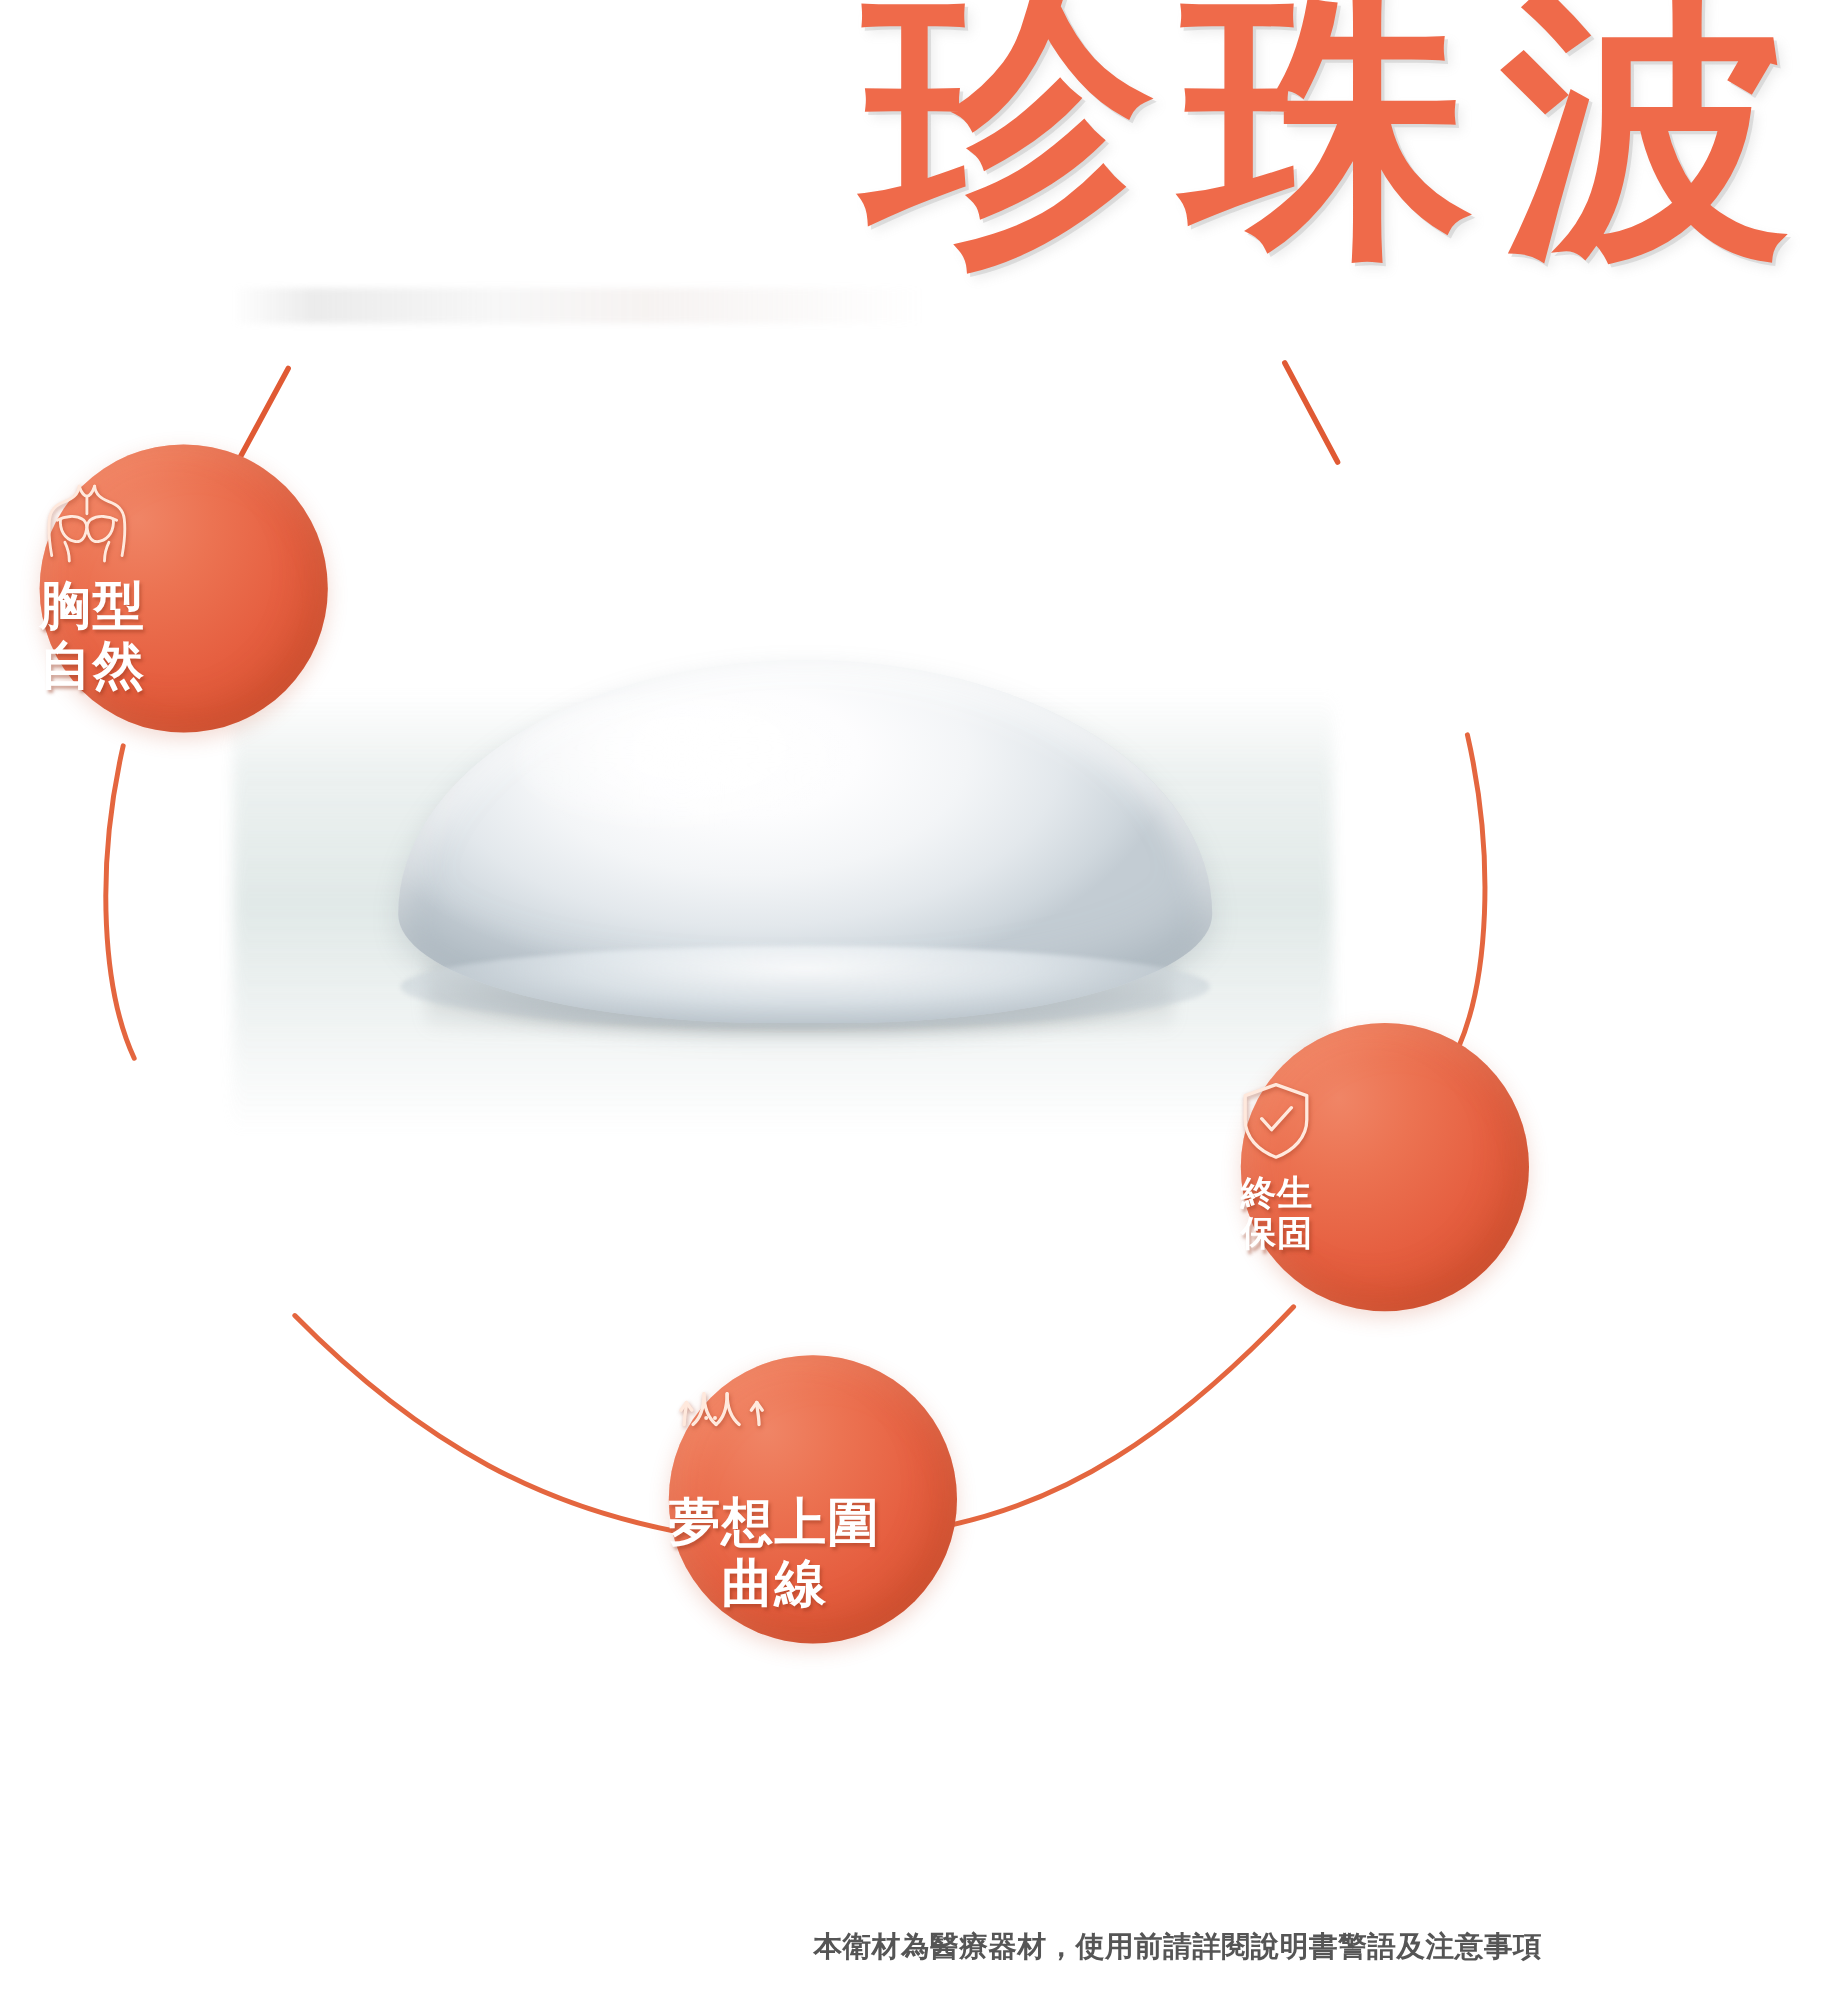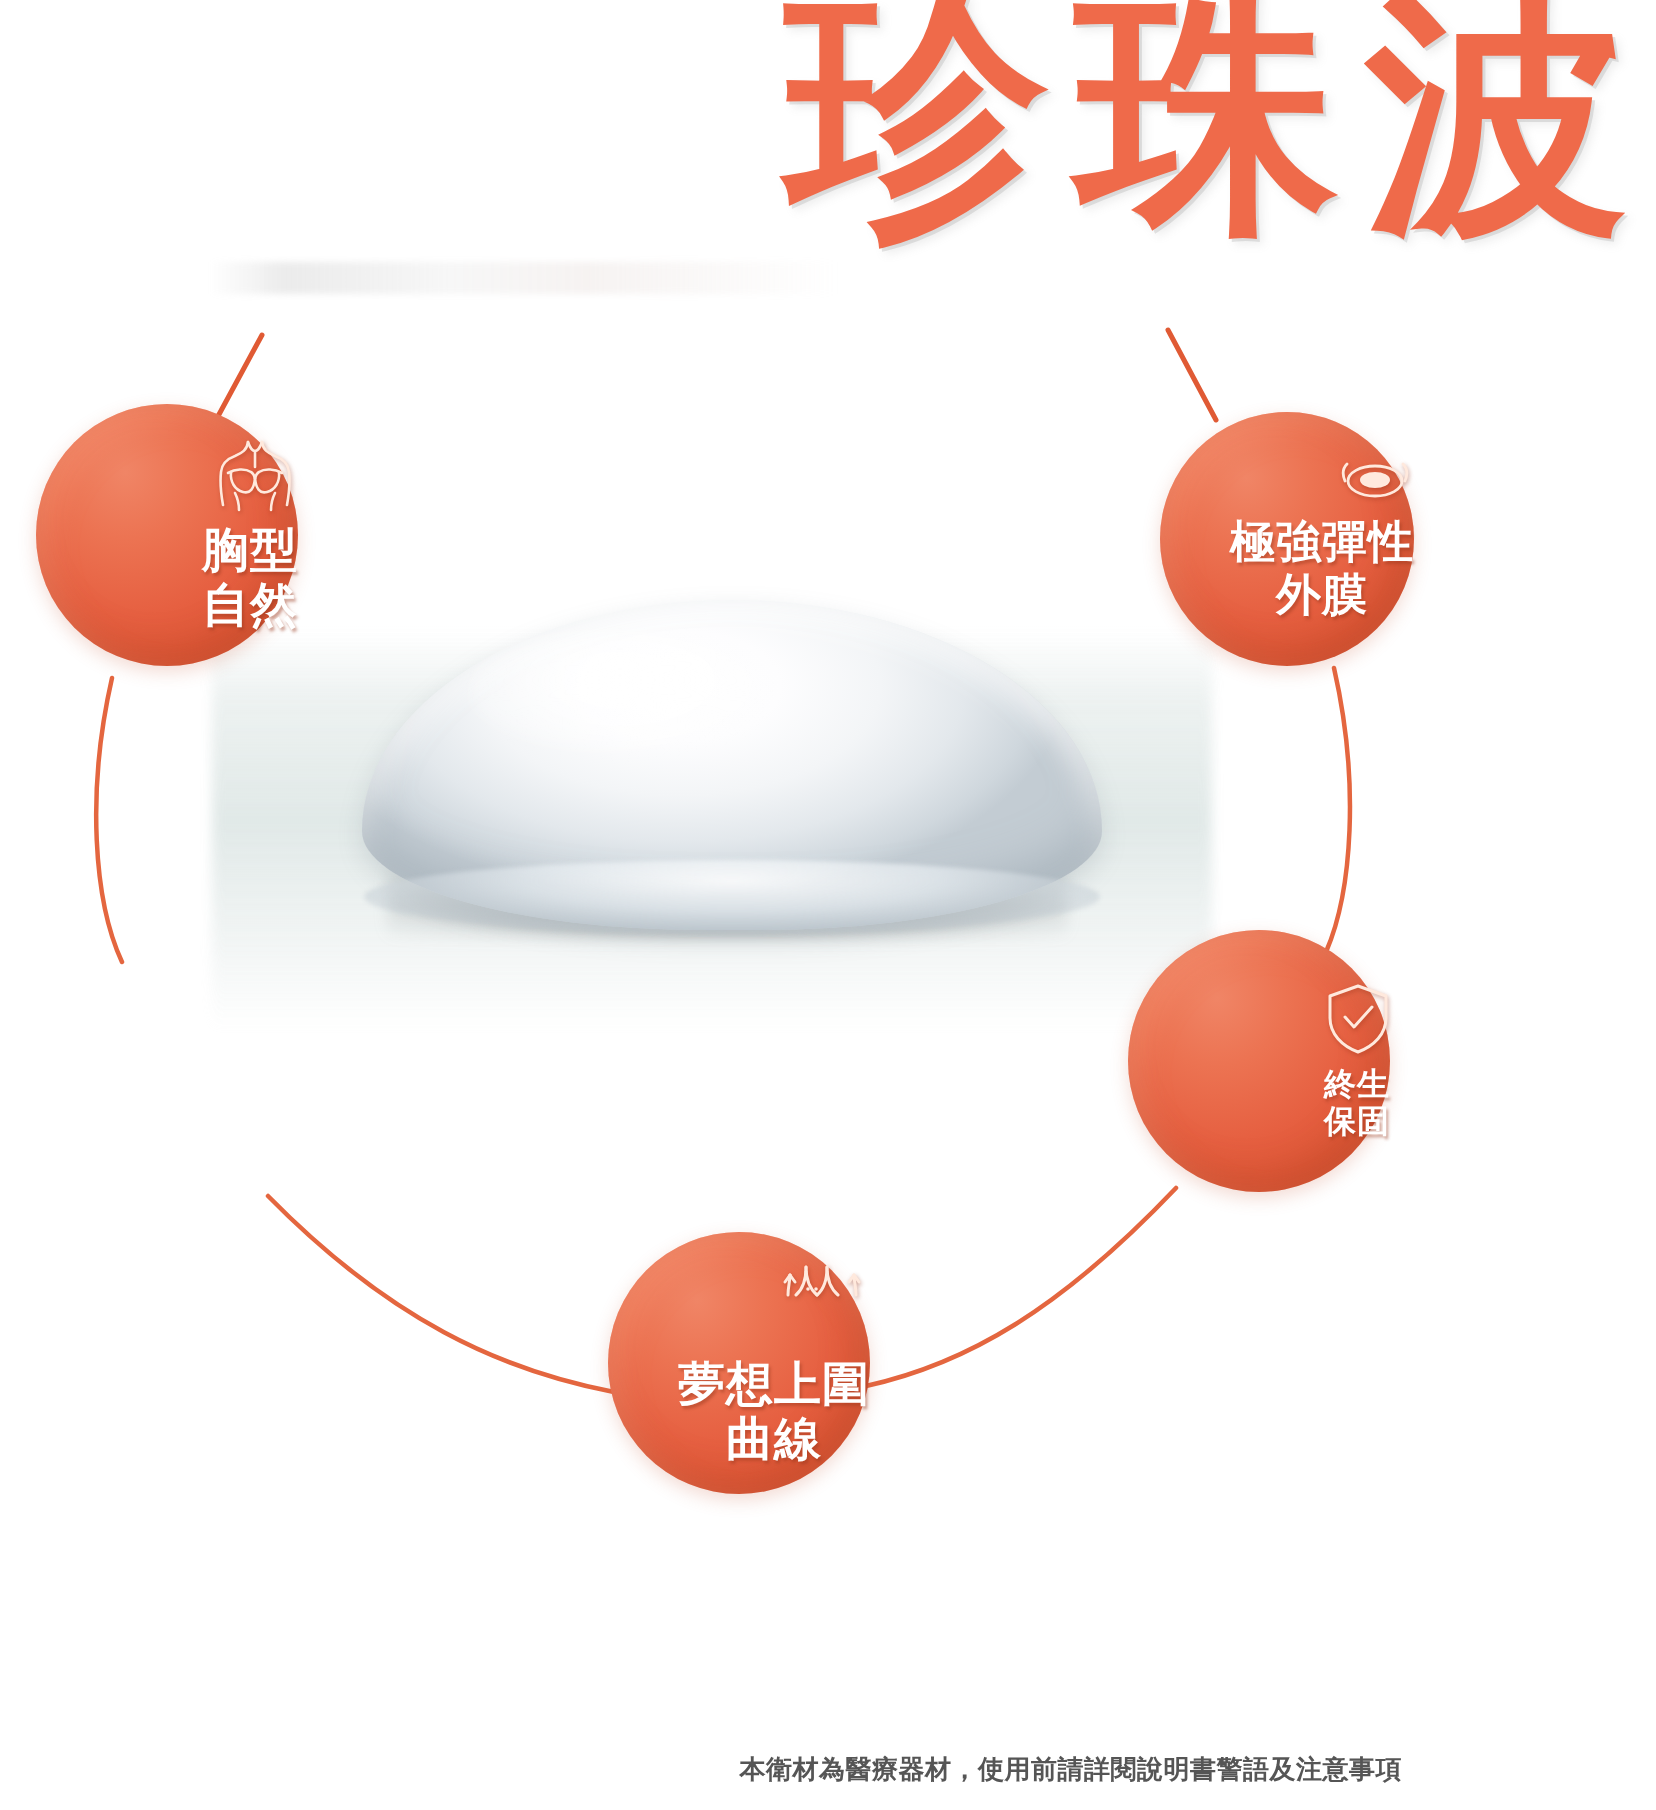--- a/index.html
+++ b/index.html
@@ -158,21 +158,21 @@
           #ec7352 26%,
           #e66041 55%,
           #dd5433 82%,
           #d24c2d 100%);
     box-shadow:
       inset -12px -14px 36px rgba(160,60,30,0.30),
       inset 10px 12px 30px rgba(255,170,140,0.38),
       0 6px 18px rgba(200,90,60,0.22);
     display: flex;
     flex-direction: column;
-    align-items: flex-end;
+    align-items: flex-start;
     justify-content: center;
     color: #ffffff;
     text-align: center;
   }
   .bubble .ico {
     display: block;
     line-height: 0;
     margin-bottom: 10px;
     filter: drop-shadow(1px 2px 2px rgba(150,50,25,0.45));
   }
@@ -264,32 +264,20 @@
         <path d="M19 35 c-1 10 4 18 12 20 c7 2 11 -3 12 -14"></path>
         <path d="M67 35 c1 10 -4 18 -12 20 c-7 2 -11 -3 -12 -14"></path>
         <path d="M23 56 c3 6 4 11 4 17"></path>
         <path d="M63 56 c-3 6 -4 11 -4 17"></path>
       </svg>
     </span>
     <span class="lbl">胸型
 自然</span>
   </div>
 
-  <div class="bubble" id="bubble-1">
-    <span class="ico">
-      <svg width="78" height="50" viewBox="0 0 78 50" xmlns="http://www.w3.org/2000/svg" fill="none" stroke="#ffe9dd" stroke-width="2.8" stroke-linecap="round" stroke-linejoin="round">
-        <ellipse cx="39" cy="25" rx="27" ry="15"></ellipse>
-        <ellipse cx="39" cy="24" rx="15" ry="8" fill="#ffe9dd" stroke="none"></ellipse>
-        <path d="M9 25 c-3 -7 -2 -13 2 -17"></path>
-        <path d="M69 25 c3 -7 2 -13 -2 -17"></path>
-      </svg>
-    </span>
-    <span class="lbl">極強彈性
-外膜</span>
-  </div>
 
 
   <div class="bubble" id="bubble-3">
     <span class="ico">
       <svg width="64" height="74" viewBox="0 0 64 74" xmlns="http://www.w3.org/2000/svg" fill="none" stroke="#ffe9dd" stroke-width="3" stroke-linecap="round" stroke-linejoin="round">
         <path d="M32 4 L60 14 L60 36 C60 52 48 64 32 70 C16 64 4 52 4 36 L4 14 Z"></path>
         <path d="M19 35 L28 45 L46 25"></path>
       </svg>
     </span>
     <span class="lbl">終生

